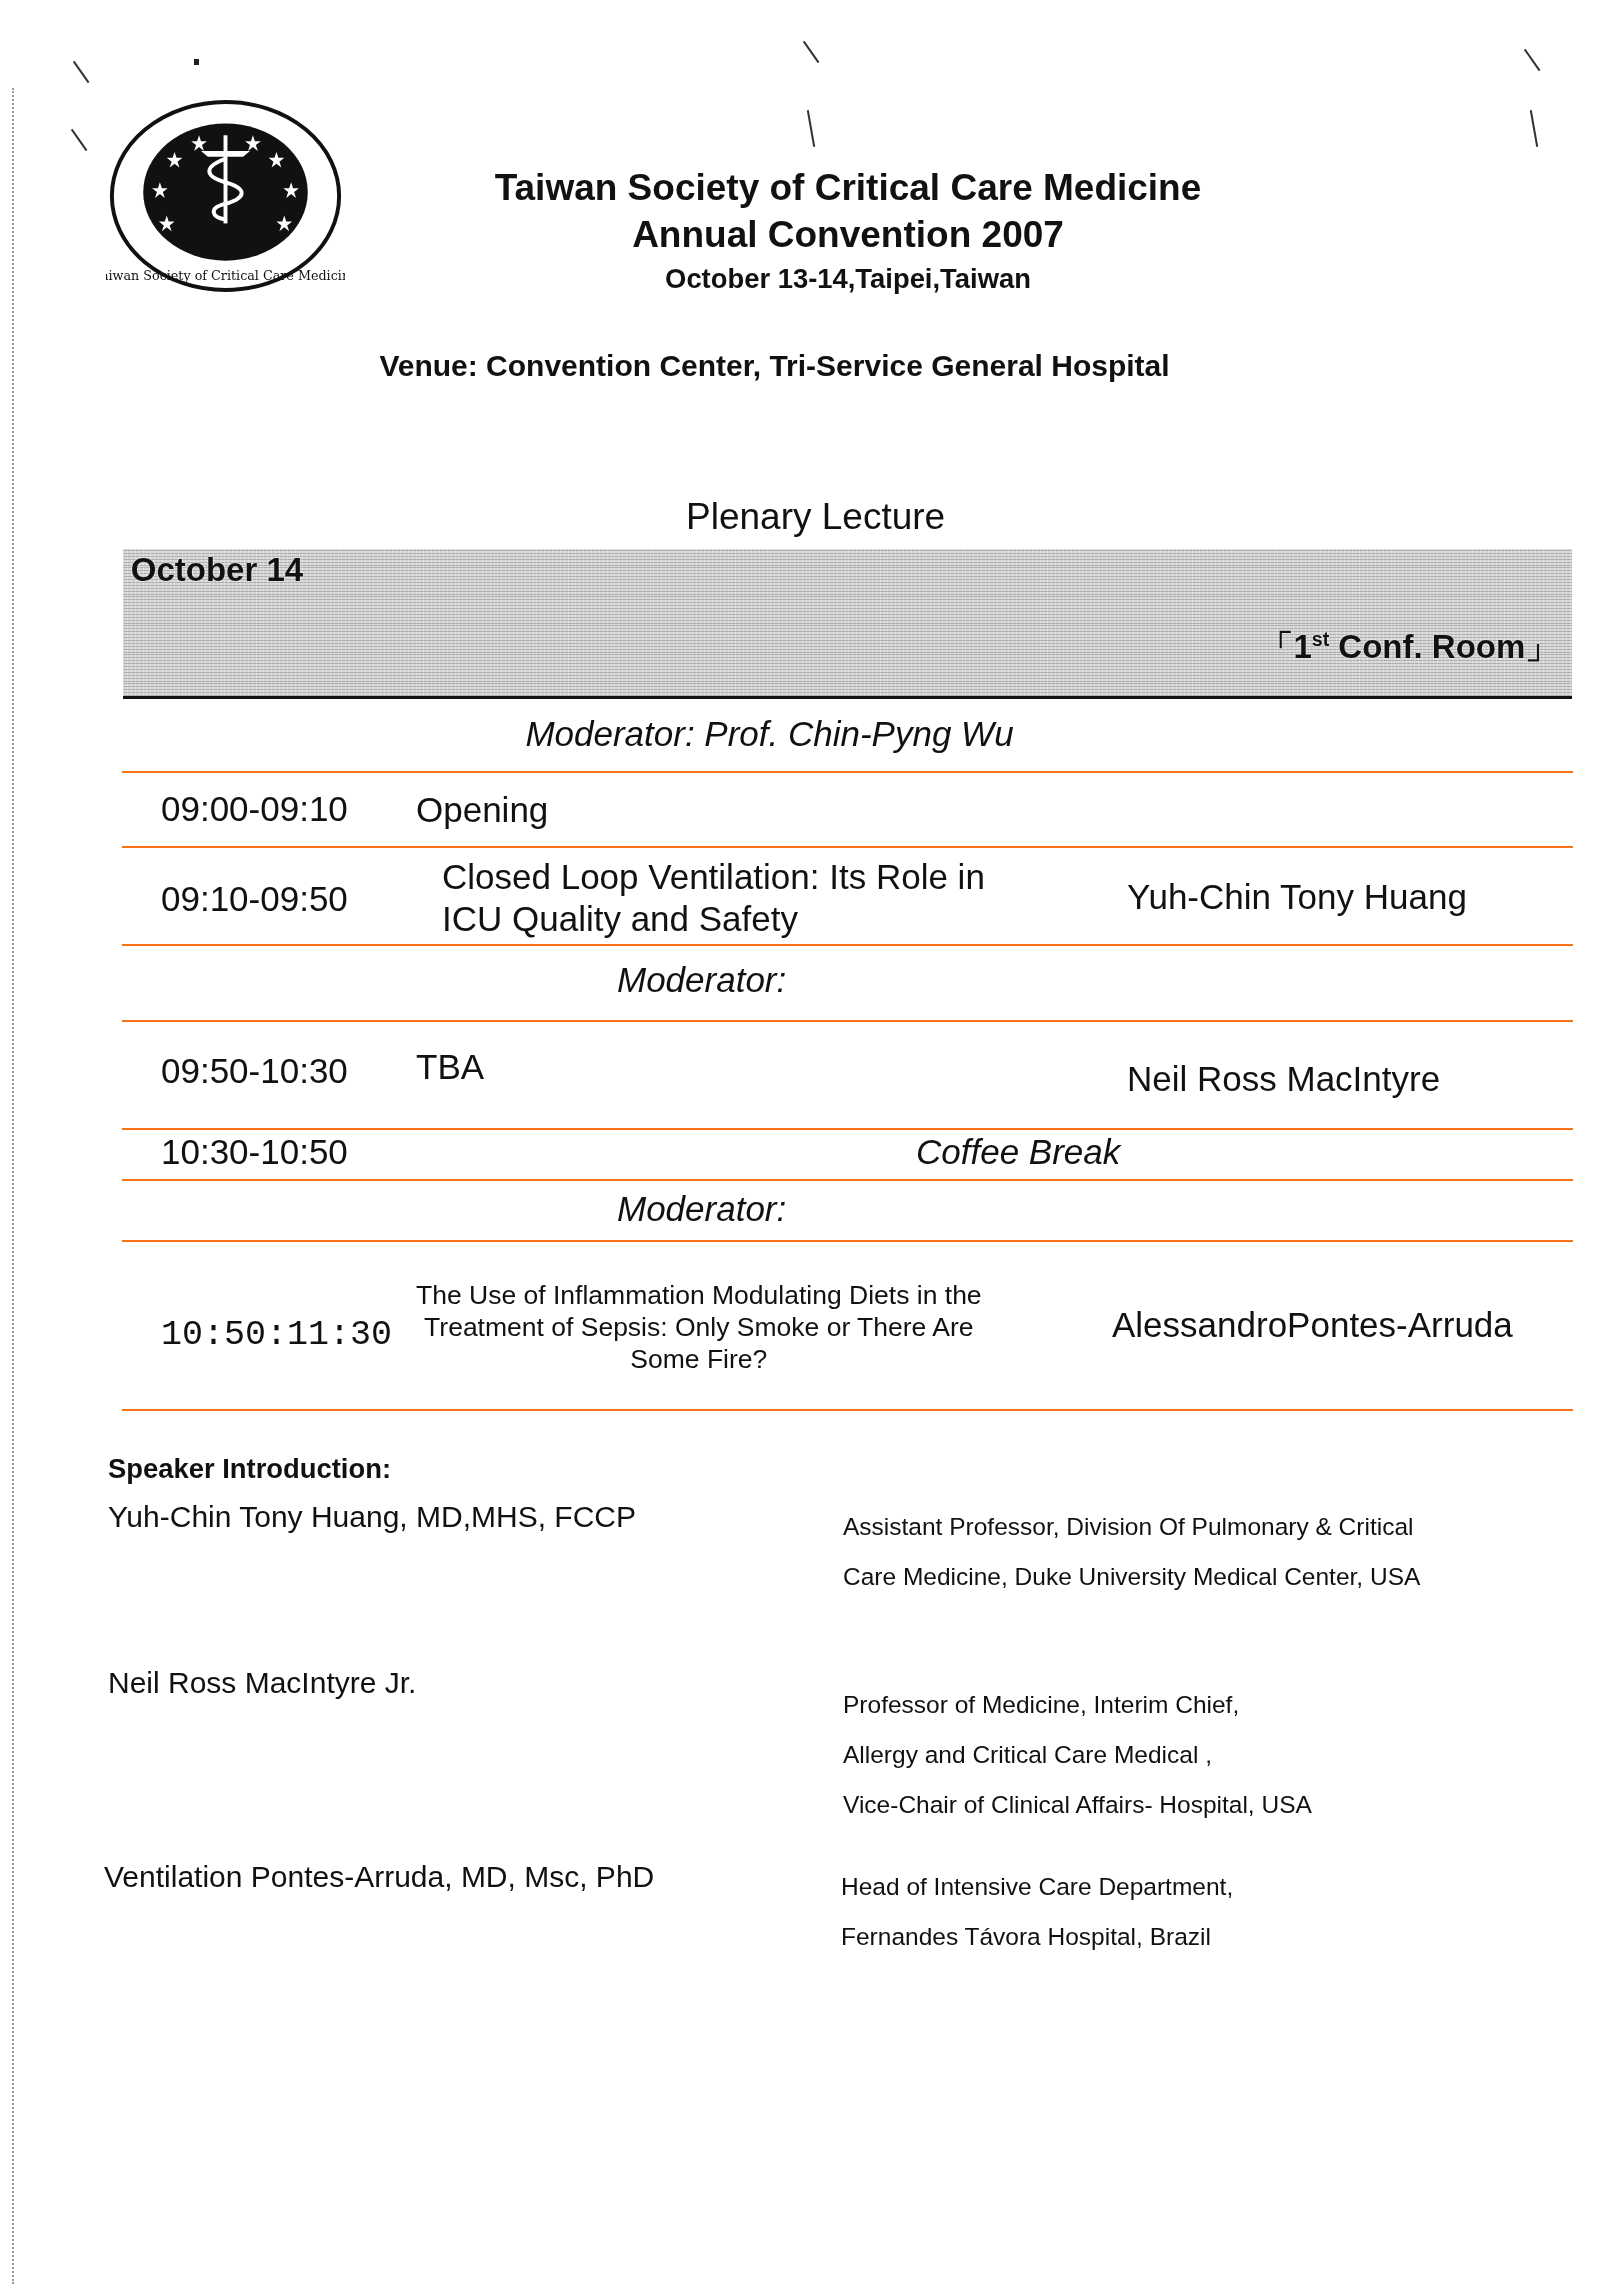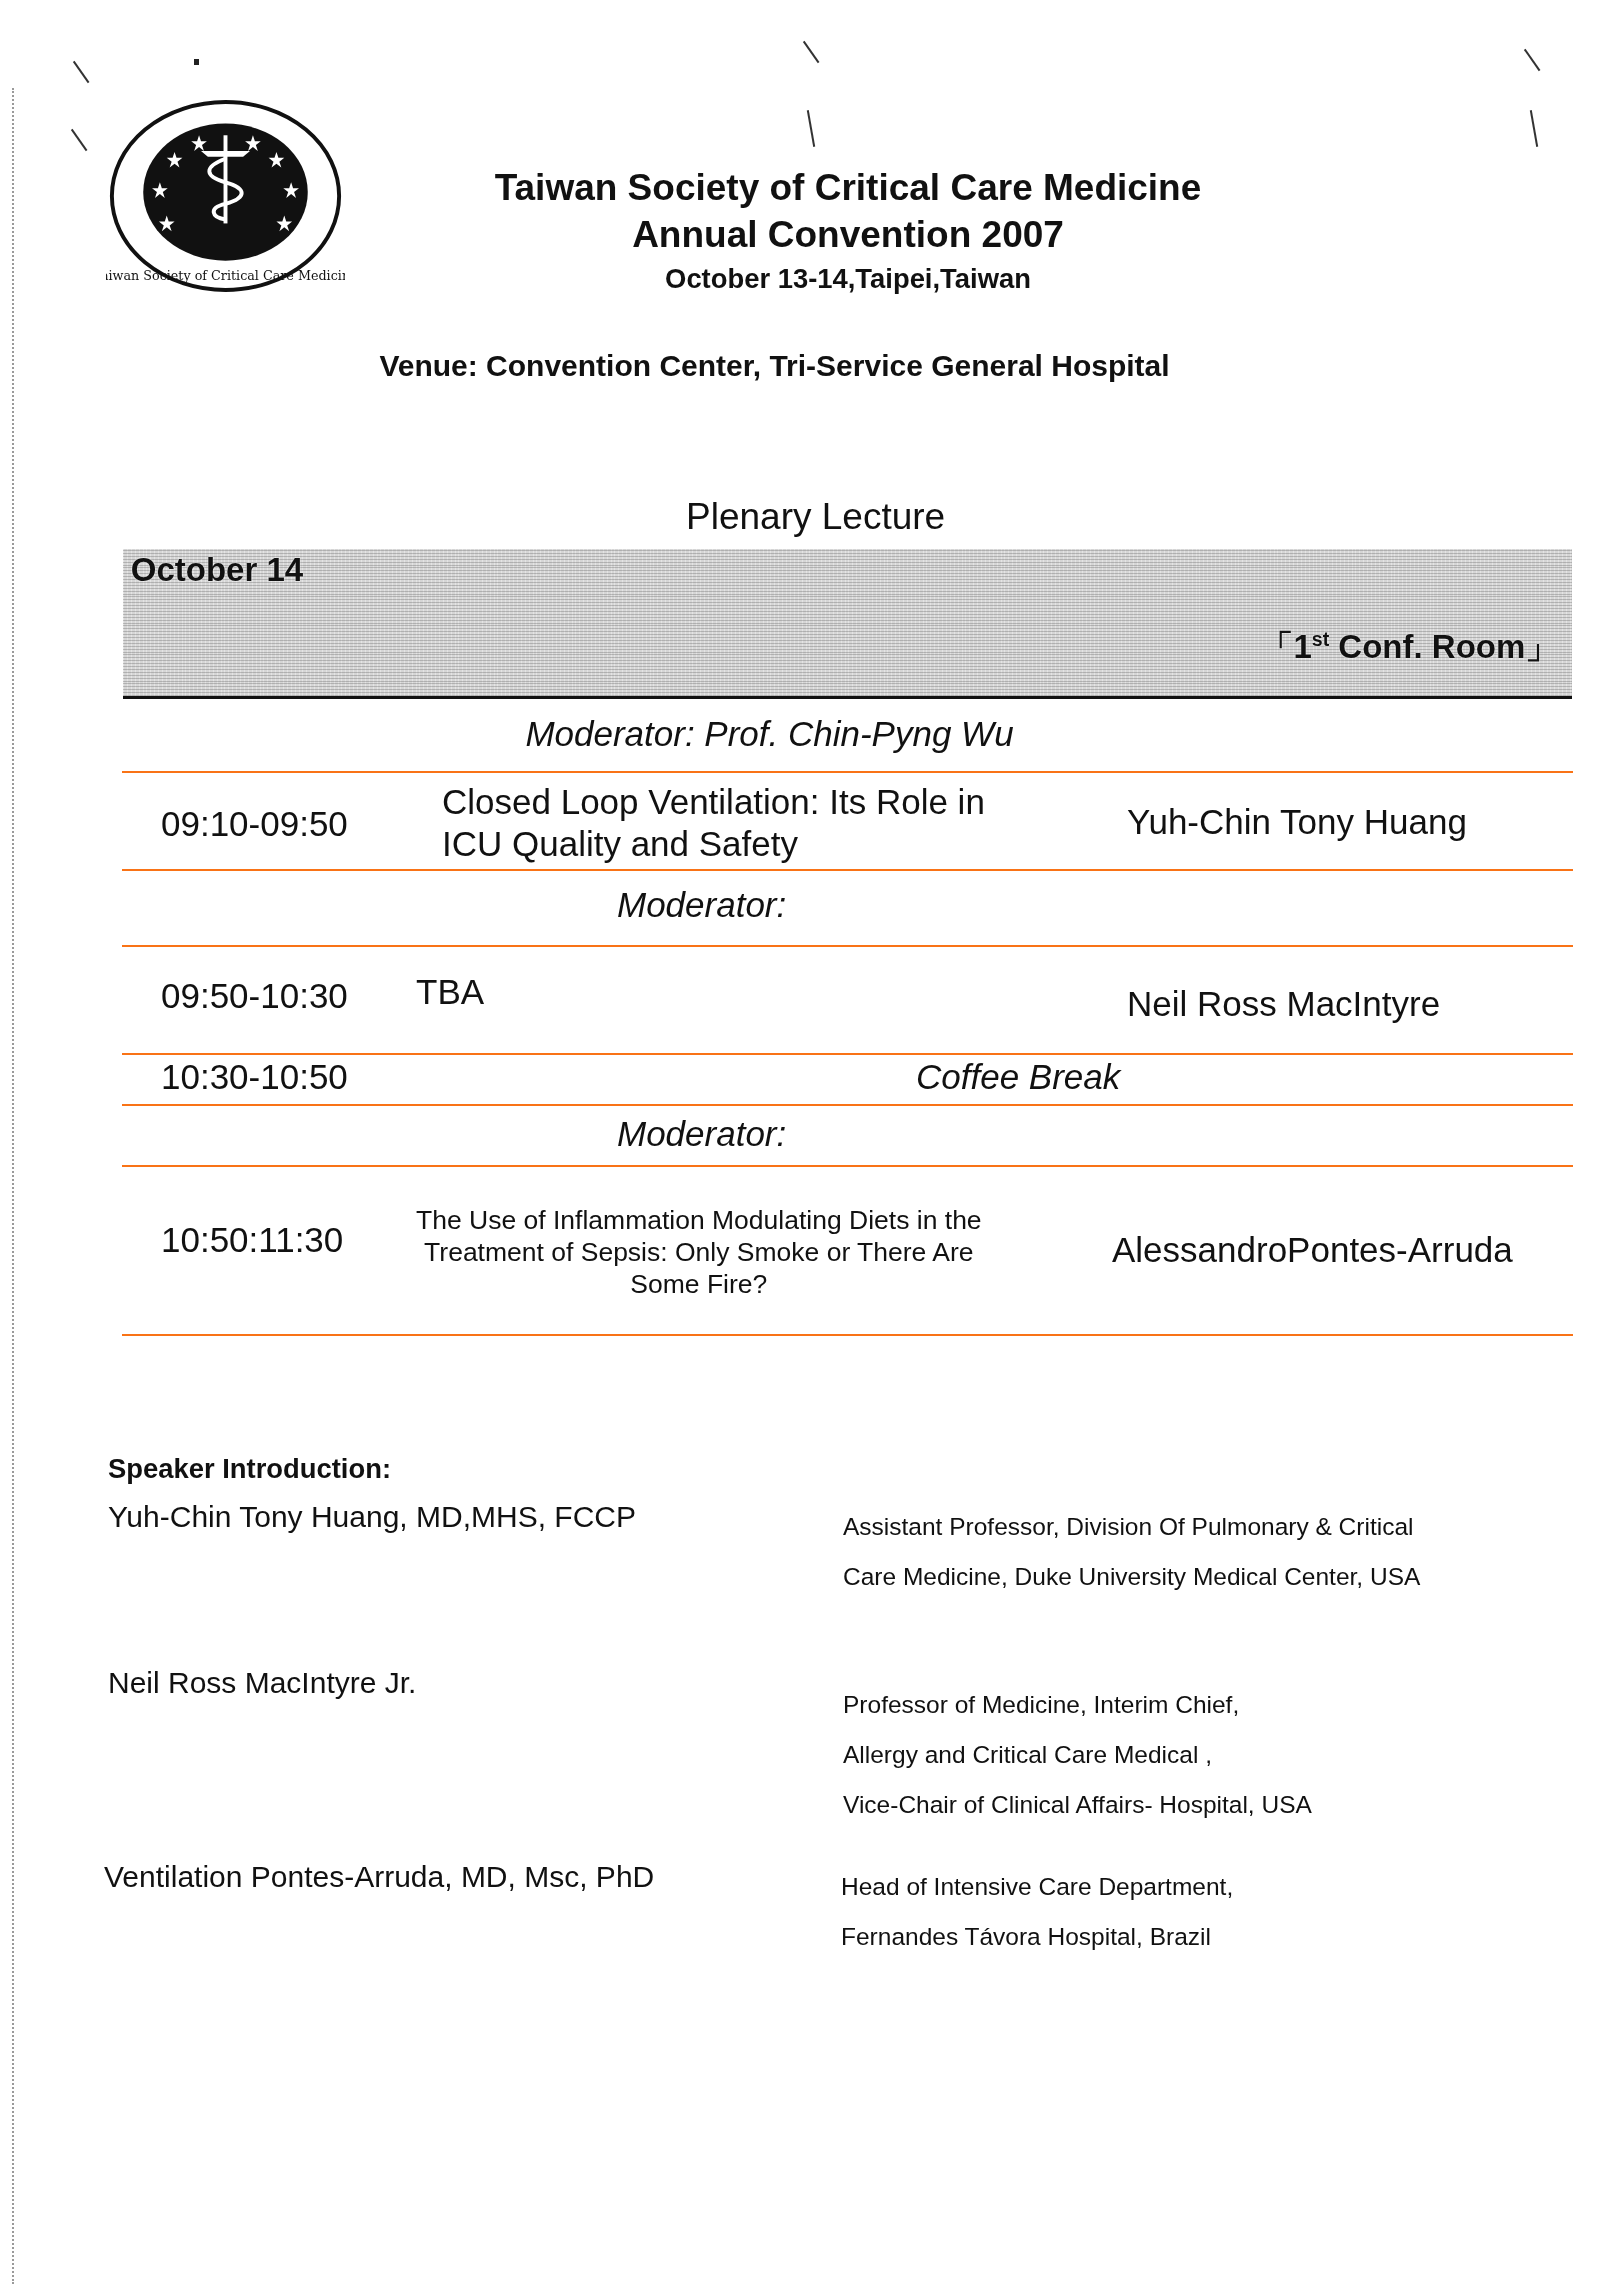--- a/index.html
+++ b/index.html
@@ -59,21 +59,21 @@
   .row .mod-left { position: absolute; left: 495px; font-size: 35px; font-style: italic; }
   .row .break { position: absolute; left: 794px; font-size: 35px; font-style: italic; }
 
   .r-mod1 { height: 71px; } .r-mod1 .center { top: 13.7px; left: -78px; }
   .r-open { height: 73px; } .r-open .time, .r-open .topic { top: 15.7px; }
   .r-clv  { height: 96px; } .r-clv .time { top: 31px; } .r-clv .topic { top: 7.8px; margin-left: 26px; } .r-clv .speaker { top: 29px; }
   .r-mod2 { height: 74px; } .r-mod2 .mod-left { top: 13.7px; }
   .r-tba  { height: 106px; } .r-tba .time { top: 29px; } .r-tba .topic { top: 23.5px; } .r-tba .speaker { top: 37px; }
   .r-cb   { height: 49px; } .r-cb .time, .r-cb .break { top: 2px; }
   .r-mod3 { height: 59px; } .r-mod3 .mod-left { top: 7.8px; }
-  .r-sep  { height: 167px; } .r-sep .time { top: 53px; } .r-sep .topic { top: 37px; text-align: center; } .r-sep .speaker { top: 63px; }
+  .r-sep  { height: 167px; } .r-sep .time { top: 73px; font-family: Liberation Mono, monospace; } .r-sep .topic { top: 37px; text-align: center; } .r-sep .speaker { top: 63px; }
 
   
   .intro-heading { position: absolute; left: 108px; top: 1453px; font-size: 27.4px; font-weight: bold; }
   .bio { position: absolute; left: 0; width: 1620px; }
   .bio .name { position: absolute; left: 108px; font-size: 30px; }
   .bio .affil { position: absolute; left: 843px; font-size: 24.5px; line-height: 50px; }
   .bio-1 { top: 1500px; } .bio-1 .affil { top: 2px; }
   .bio-2 { top: 1666px; } .bio-2 .affil { top: 14px; }
   .bio-3 { top: 1860px; } .bio-3 .name { left: 104px; } .bio-3 .affil { top: 2px; left: 841px; }
 </style>
@@ -118,20 +118,24 @@
 <div class="plenary">Plenary Lecture</div>
 
 <div class="band">
   <div class="band-date">October 14</div>
   <div class="band-room"><span>「1</span><sup>st</sup><span> Conf. Room」</span></div>
 </div>
 
 <div class="schedule">
   <div class="row r-mod1">
     <div class="center">Moderator: Prof. Chin-Pyng Wu</div>
+  </div>
+  <div class="row r-open">
+    <div class="time">09:00-09:10</div>
+    <div class="topic">Opening</div>
   </div>
   <div class="row r-clv">
     <div class="time">09:10-09:50</div>
     <div class="topic">
       <div>Closed Loop Ventilation: Its Role in</div>
       <div>ICU Quality and Safety</div>
     </div>
     <div class="speaker">Yuh-Chin Tony Huang</div>
   </div>
   <div class="row r-mod2">

